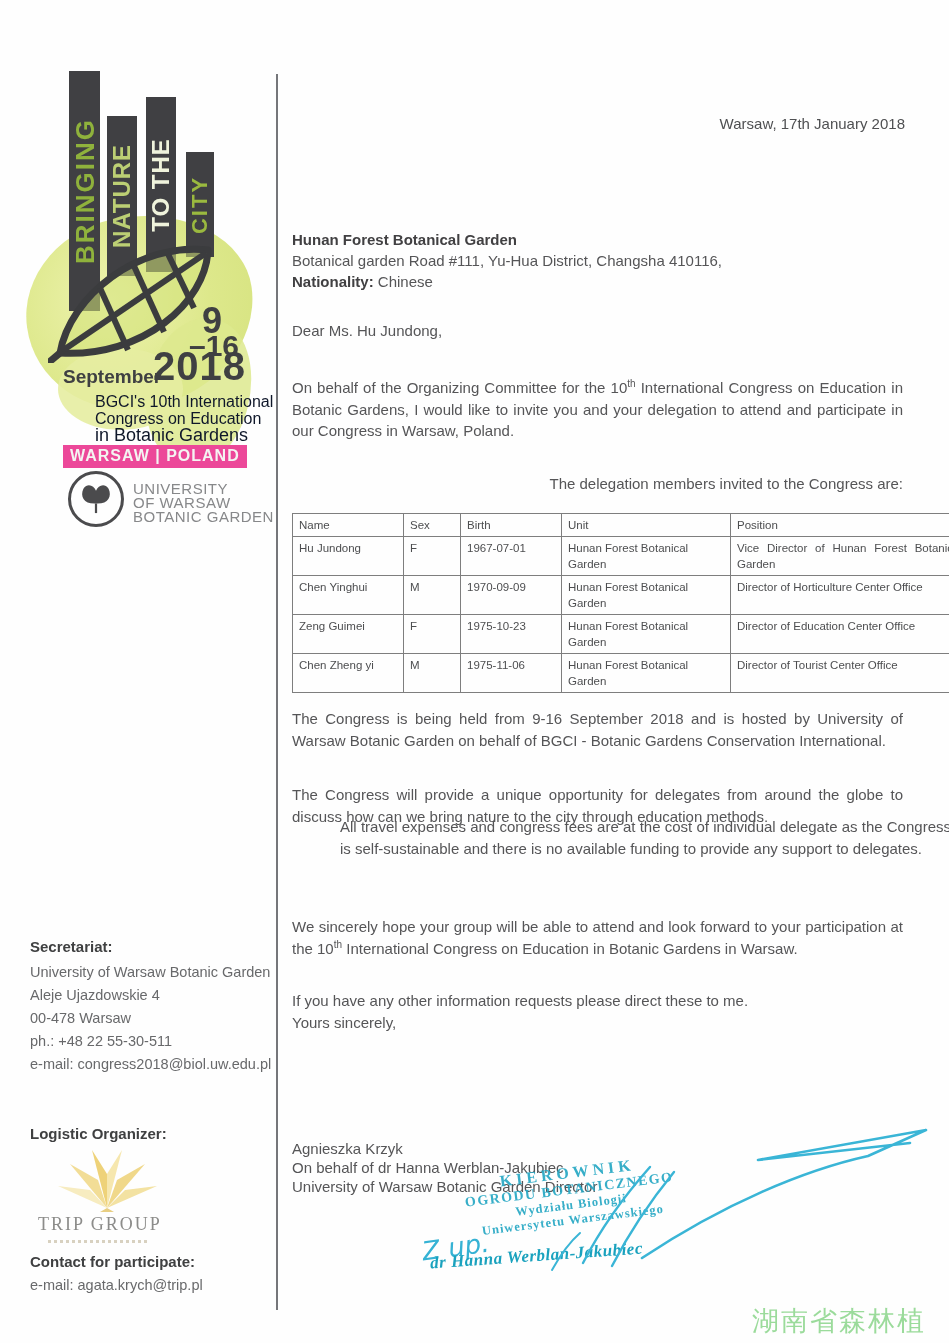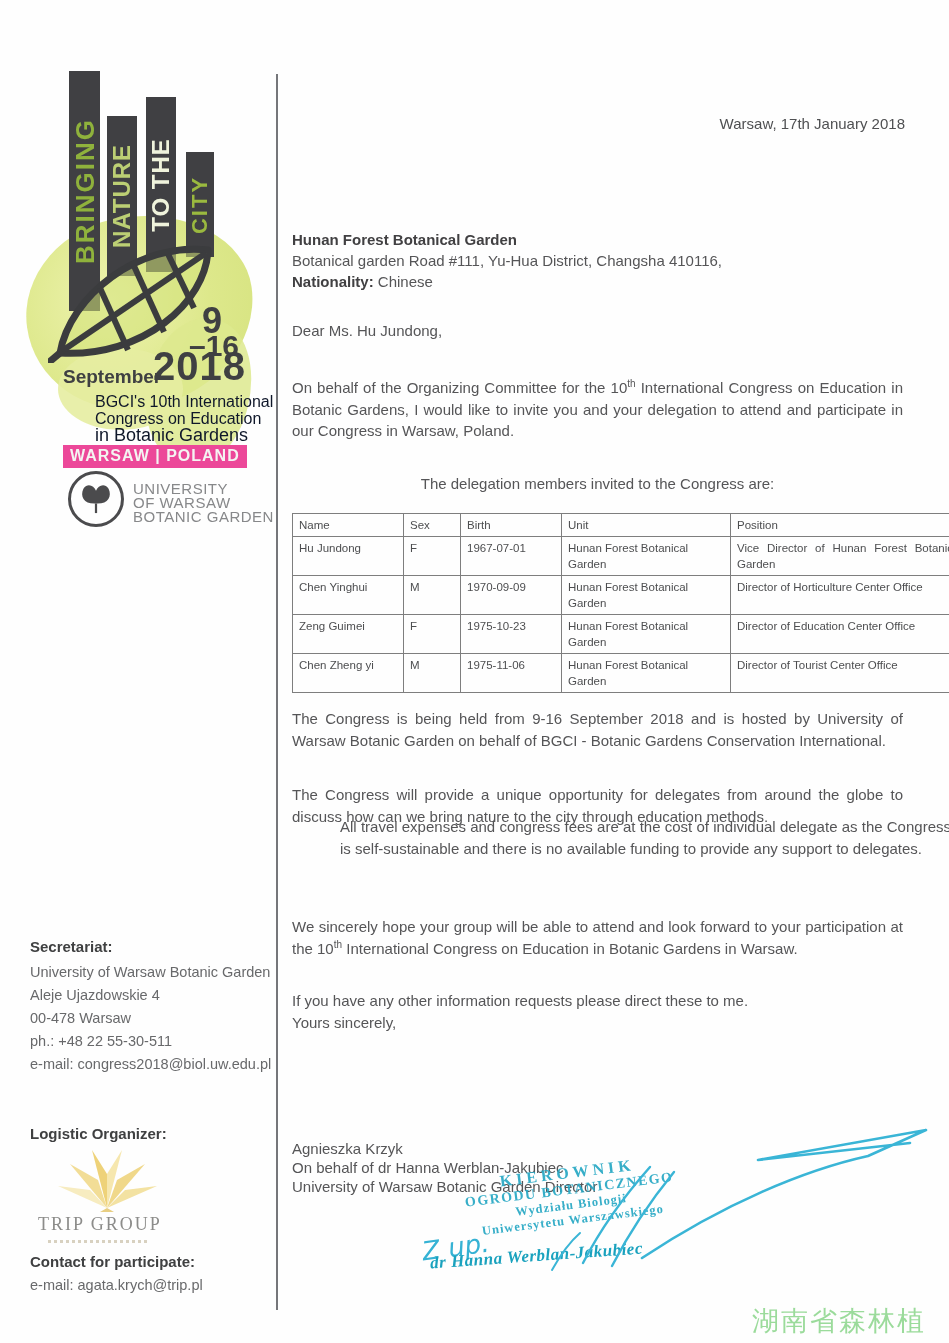--- a/index.html
+++ b/index.html
@@ -56,21 +56,21 @@
   .contact-head{left:30px;top:1253px;}
   .contact-mail{left:30px;top:1277px;font-size:14.5px;color:#68696b;}
   
   .dateline{right:44px;top:115px;font-size:15px;color:#4f5052;}
   .recipient{left:292px;top:229px;font-size:15px;line-height:21px;color:#555557;}
   .bold{font-weight:700;color:#414042;}
   .salutation{left:292px;top:322px;font-size:15px;color:#555557;}
   .para{left:292px;width:611px;font-size:15px;line-height:21.5px;color:#555557;
     text-align:justify;}
   .p1{top:377px;}
-  .pintro{top:473px;text-align:center;}
+  .pintro{top:473px;text-align:right;}
   .p3{top:708px;}
   .p4{top:784px;}
   .p5{top:816px;margin-left:48px;}
   .p6{top:916px;}
   .p7{top:990px;text-align:left;}
   sup{font-size:10px;vertical-align:super;line-height:0;}
   
   .dtable{left:292px;top:513px;border-collapse:collapse;table-layout:fixed;width:611px;
     font-size:11.5px;color:#4d4e50;}
   .dtable td,.dtable th{border:1px solid #7e7e7e;vertical-align:top;padding:3px 6px 2px 6px;

